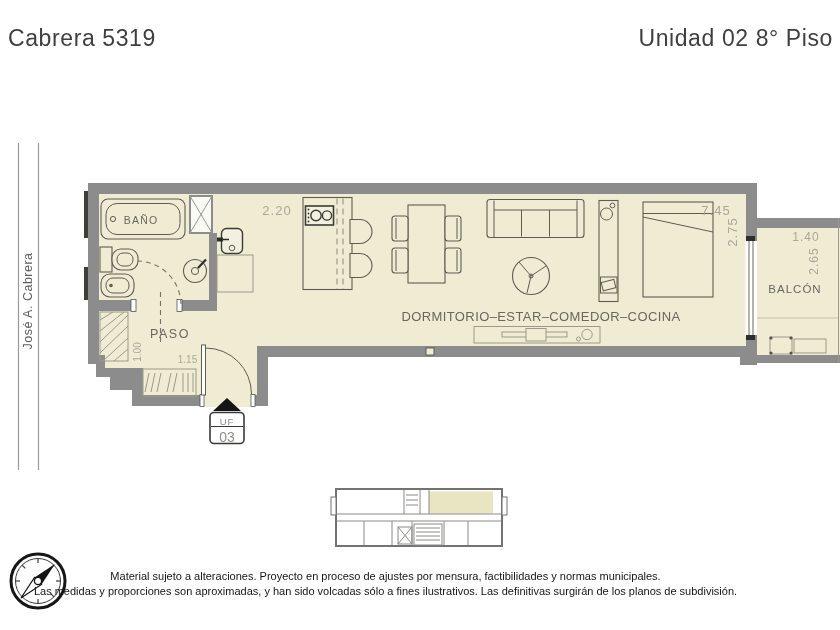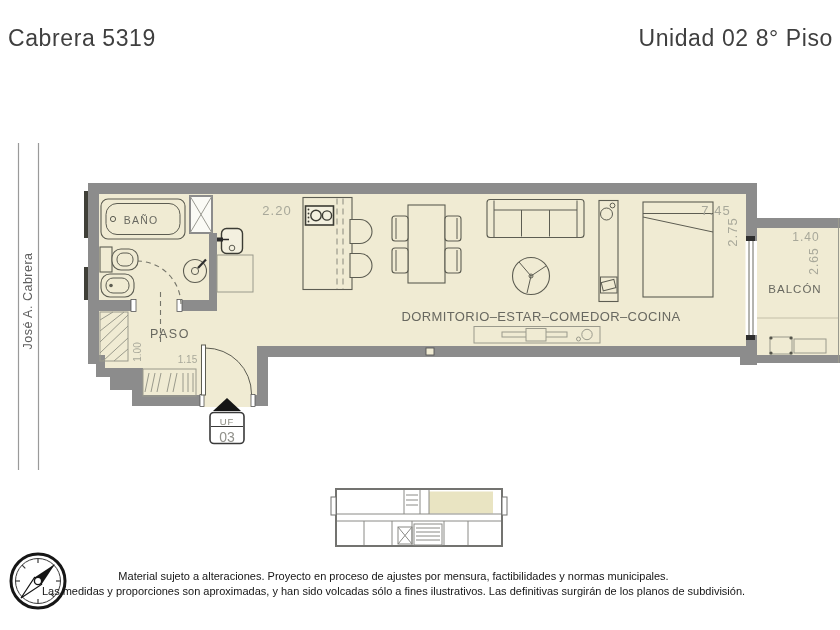--- a/index.html
+++ b/index.html
@@ -2,21 +2,21 @@
 <html><head>
 <meta charset="utf-8">
 <style>
   html,body{margin:0;padding:0}
   body{width:840px;height:630px;position:relative;background:#ffffff;overflow:hidden;
        font-family:"Liberation Sans",sans-serif}
   .hdr{position:absolute;top:25px;font-size:23px;color:#3f3f3f;letter-spacing:.6px;white-space:nowrap}
   #hdr-left{left:8px}
   #hdr-right{right:7px;text-align:right}
   #plan-svg{position:absolute;left:0;top:0}
-  .disc{position:absolute;left:12px;width:763px;text-align:center;font-size:11px;color:#151515}
+  .disc{position:absolute;left:4px;width:763px;text-align:center;font-size:11px;color:#151515}
   #disc1{top:570px}
   #disc2{top:585px}
   text{font-family:"Liberation Sans",sans-serif}
   .wall{fill:#8c8c8c;stroke:none}
   .floor{fill:#f0ebd3;stroke:none}
   .s{stroke:#5d5d52;stroke-width:1.1;fill:#f0ebd3}
   .sn{stroke:#5d5d52;stroke-width:1;fill:none}
   .lt{stroke:#9a9a8c;stroke-width:1;fill:none}
   .ltf{stroke:#9a9a8c;stroke-width:1;fill:#f0ebd3}
   .dash{stroke:#75756a;stroke-width:1.1;fill:none;stroke-dasharray:5 4}

